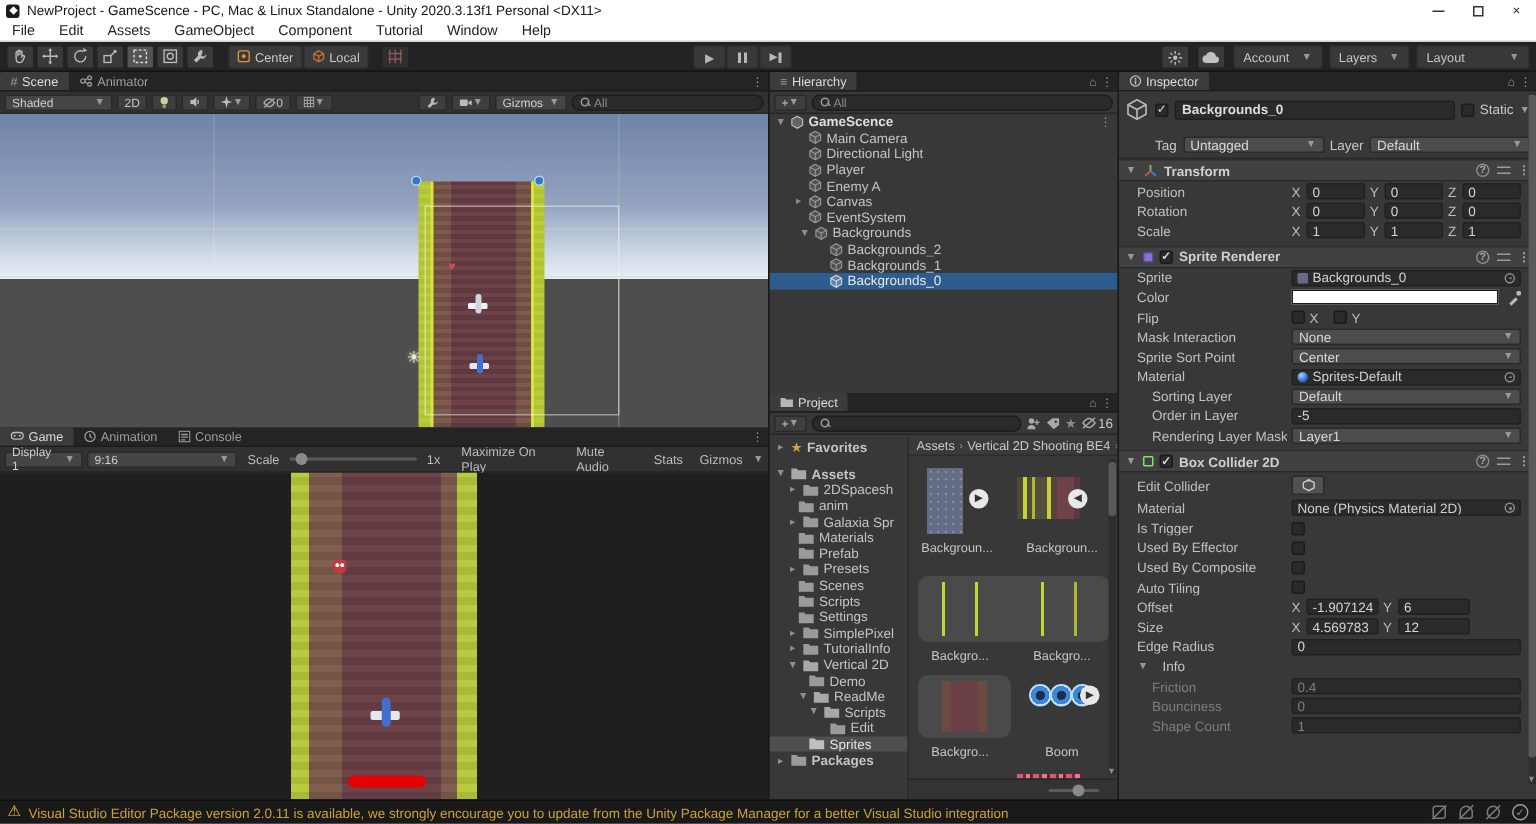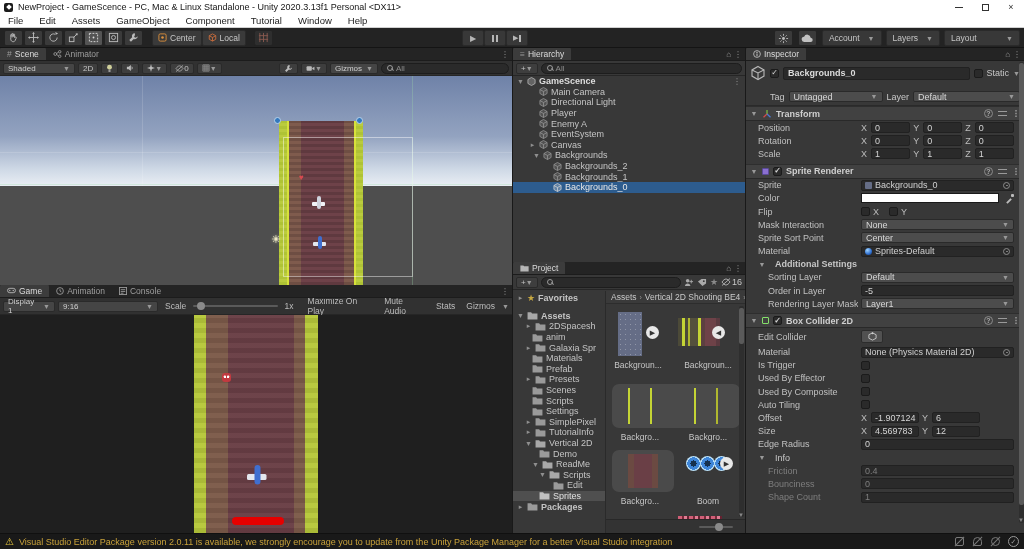--- a/index.html
+++ b/index.html
@@ -478,34 +478,34 @@
           </svg>
           <span>Player</span>
         </div>
       <div class="trow" style="padding-left:26px">
           <svg class="cube-ic" width="9" height="9" viewBox="0 0 10 10">
             <path d="M5 .5L9 2.8v4.4L5 9.5 1 7.2V2.8z" fill="rgba(160,160,160,.25)" stroke="#9a9a9a" stroke-width=".8"></path>
             <path d="M1 2.8L5 5l4-2.2M5 5v4.5" fill="none" stroke="#9a9a9a" stroke-width=".8"></path>
           </svg>
           <span>Enemy A</span>
         </div>
-      <div class="trow" style="padding-left:26px">
-          <svg class="cube-ic" width="9" height="9" viewBox="0 0 10 10">
-            <path d="M5 .5L9 2.8v4.4L5 9.5 1 7.2V2.8z" fill="rgba(160,160,160,.25)" stroke="#9a9a9a" stroke-width=".8"></path>
-            <path d="M1 2.8L5 5l4-2.2M5 5v4.5" fill="none" stroke="#9a9a9a" stroke-width=".8"></path>
-          </svg>
-          <span>EventSystem</span>
-        </div>
       <div class="trow" style="padding-left:16px">
           <span class="arr">▸</span>
           <svg class="cube-ic" width="9" height="9" viewBox="0 0 10 10">
             <path d="M5 .5L9 2.8v4.4L5 9.5 1 7.2V2.8z" fill="rgba(160,160,160,.25)" stroke="#9a9a9a" stroke-width=".8"></path>
             <path d="M1 2.8L5 5l4-2.2M5 5v4.5" fill="none" stroke="#9a9a9a" stroke-width=".8"></path>
           </svg>
           <span>Canvas</span>
+        </div>
+      <div class="trow" style="padding-left:26px">
+          <svg class="cube-ic" width="9" height="9" viewBox="0 0 10 10">
+            <path d="M5 .5L9 2.8v4.4L5 9.5 1 7.2V2.8z" fill="rgba(160,160,160,.25)" stroke="#9a9a9a" stroke-width=".8"></path>
+            <path d="M1 2.8L5 5l4-2.2M5 5v4.5" fill="none" stroke="#9a9a9a" stroke-width=".8"></path>
+          </svg>
+          <span>EventSystem</span>
         </div>
       <div class="trow" style="padding-left:20px">
           <span class="arr">▼</span>
           <svg class="cube-ic" width="9" height="9" viewBox="0 0 10 10">
             <path d="M5 .5L9 2.8v4.4L5 9.5 1 7.2V2.8z" fill="rgba(160,160,160,.25)" stroke="#9a9a9a" stroke-width=".8"></path>
             <path d="M1 2.8L5 5l4-2.2M5 5v4.5" fill="none" stroke="#9a9a9a" stroke-width=".8"></path>
           </svg>
           <span>Backgrounds</span>
         </div>
       <div class="trow" style="padding-left:40px">
@@ -901,24 +901,20 @@
             <span class="chev">▼</span>
           </div>
       </div>
       <div class="prow">
         <span class="plabel">Material</span>
         <div class="objfield">
             <span class="matball"></span>
             <span>Sprites-Default</span>
             <span class="objpick"></span>
           </div>
-      </div>
-      <div class="prow">
-        <span class="fold">▼</span>
-        <span class="sect-label">Additional Settings</span>
       </div>
       <div class="prow" style="padding-left:22px">
         <span class="plabel" style="width:90px">Sorting Layer</span>
         <div class="ddfield">
             <span>Default</span>
             <span class="chev">▼</span>
           </div>
       </div>
       <div class="prow" style="padding-left:22px">
         <span class="plabel" style="width:90px">Order in Layer</span>

